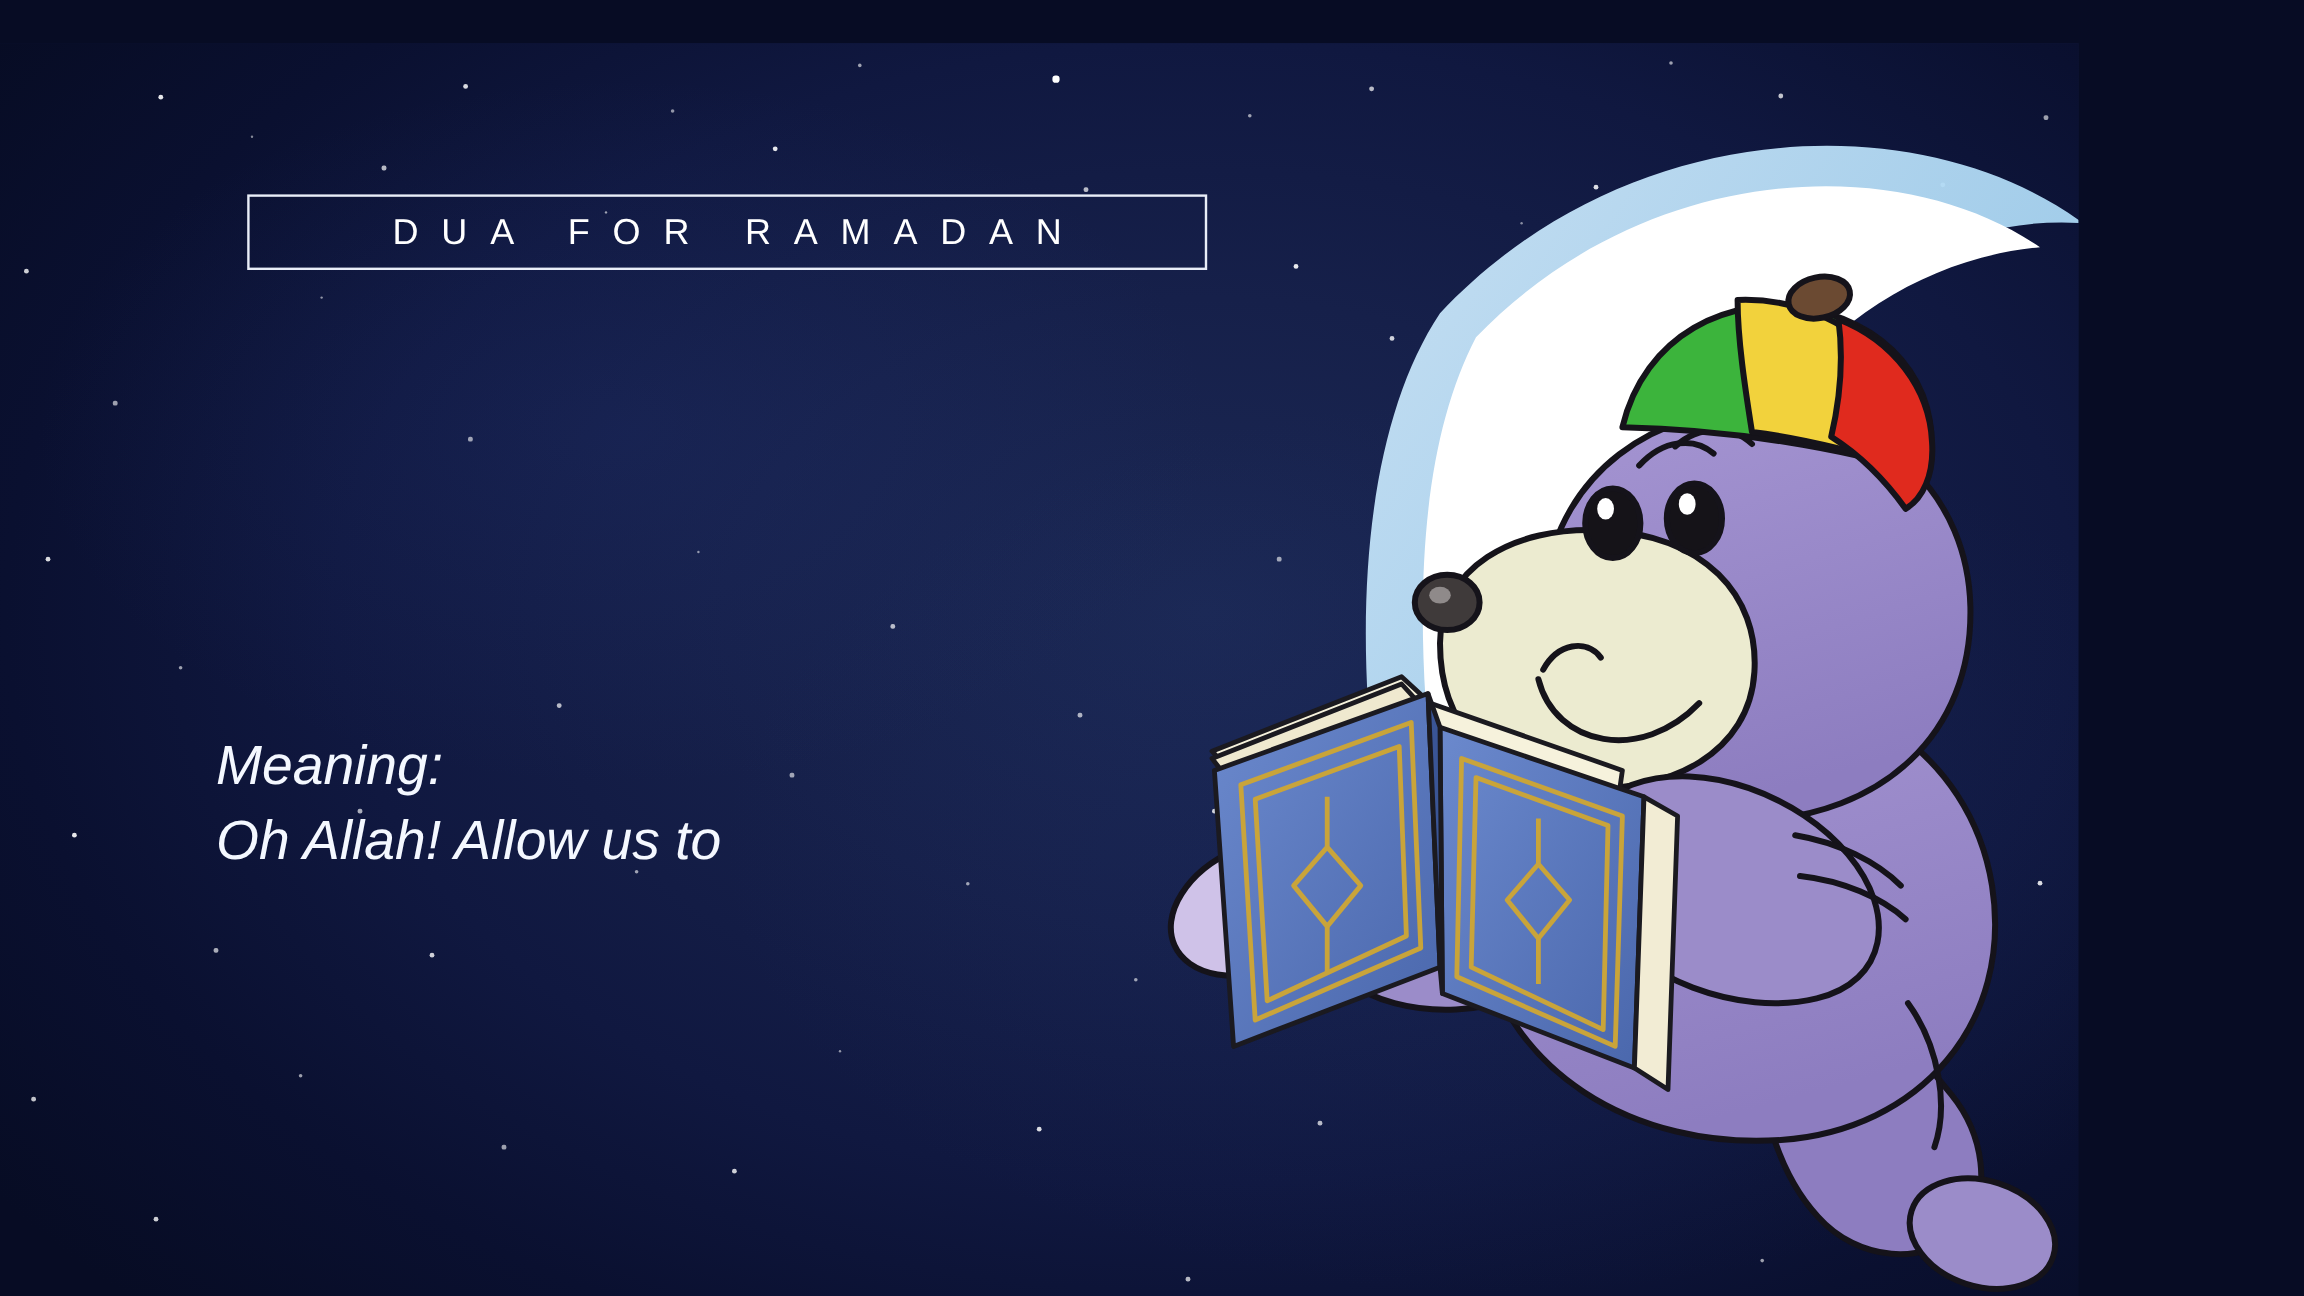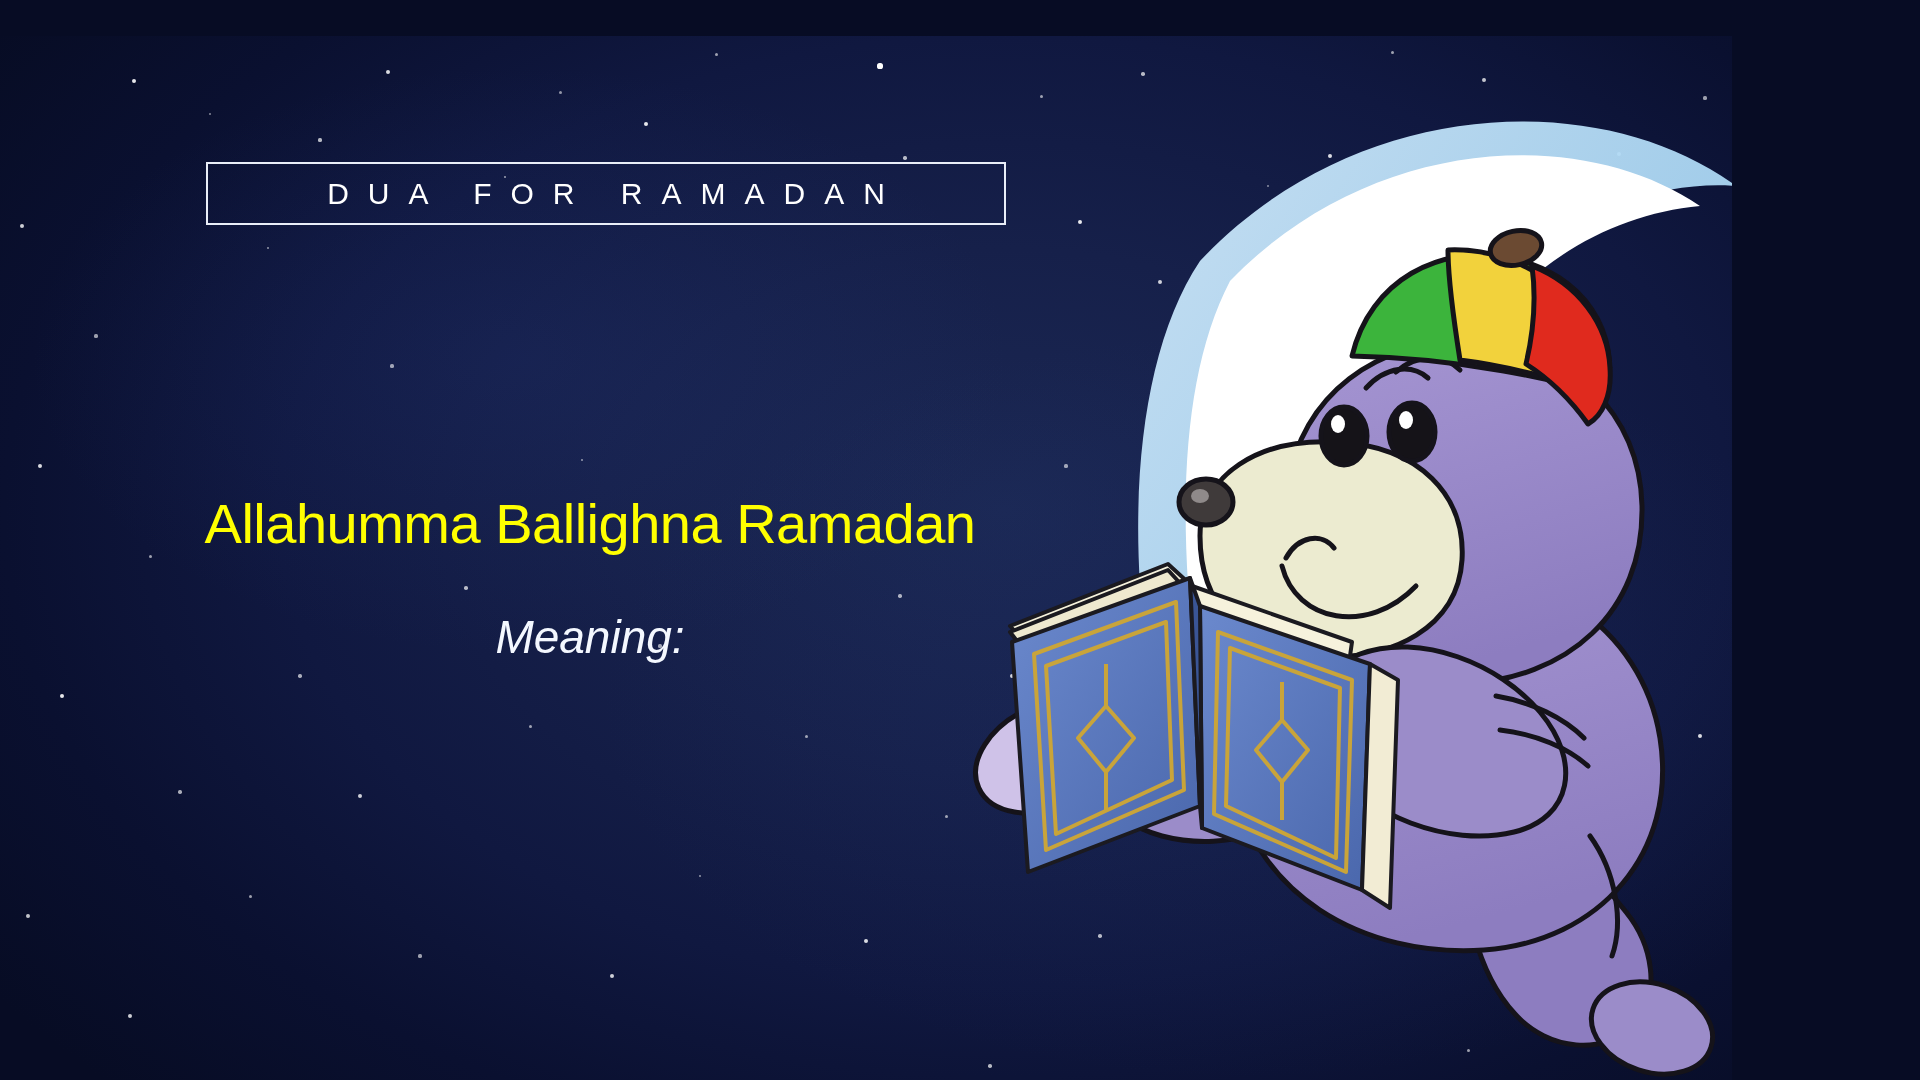--- a/index.html
+++ b/index.html
@@ -71,21 +71,20 @@
     font-size:56px;
     font-weight:400;
     letter-spacing:-.5px;
     white-space:nowrap;
   }
 
   .meaning {
     position:absolute;
     left:180px; top:570px;
     width:820px;
-    text-align:center;
     color:#f4f8ff;
     font-style:italic;
     font-size:46px;
     line-height:1.38;
   }
   .meaning div { white-space:nowrap; }
 
   
   #art { position:absolute; left:900px; top:30px; width:1020px; height:1040px; }
   #art svg { width:100%; height:100%; display:block; }
@@ -161,24 +160,24 @@
       <div class="star" style="left: 558.5px; top: 54.5px; width: 3px; height: 3px; opacity: 0.55;"></div>
       <div class="star" style="left: 1266.6px; top: 148.6px; width: 2.8px; height: 2.8px; opacity: 0.5;"></div>
       <div class="star" style="left: 1558.4px; top: 198.4px; width: 3.2px; height: 3.2px; opacity: 0.6;"></div>
     </div>
 
   <div class="title-box">
     <span class="title-text">DUA FOR RAMADAN</span>
   </div>
 
 
-  <div class="translit">Allahumma Ballighna Ramadan</div>
 
   <div class="meaning">
     <div>Meaning:</div>
+    <div>Oh Allah! Allow us  to</div>
   </div>
 
   <div id="art">
     <svg viewBox="0 0 1020 1040" xmlns="http://www.w3.org/2000/svg">
       <defs>
         <linearGradient id="moonGlow" x1="0" y1="0" x2="1" y2="1">
           <stop offset="0%" stop-color="#cfe9fb"></stop>
           <stop offset="55%" stop-color="#a9d6f3"></stop>
           <stop offset="100%" stop-color="#8fc6ee"></stop>
         </linearGradient>

